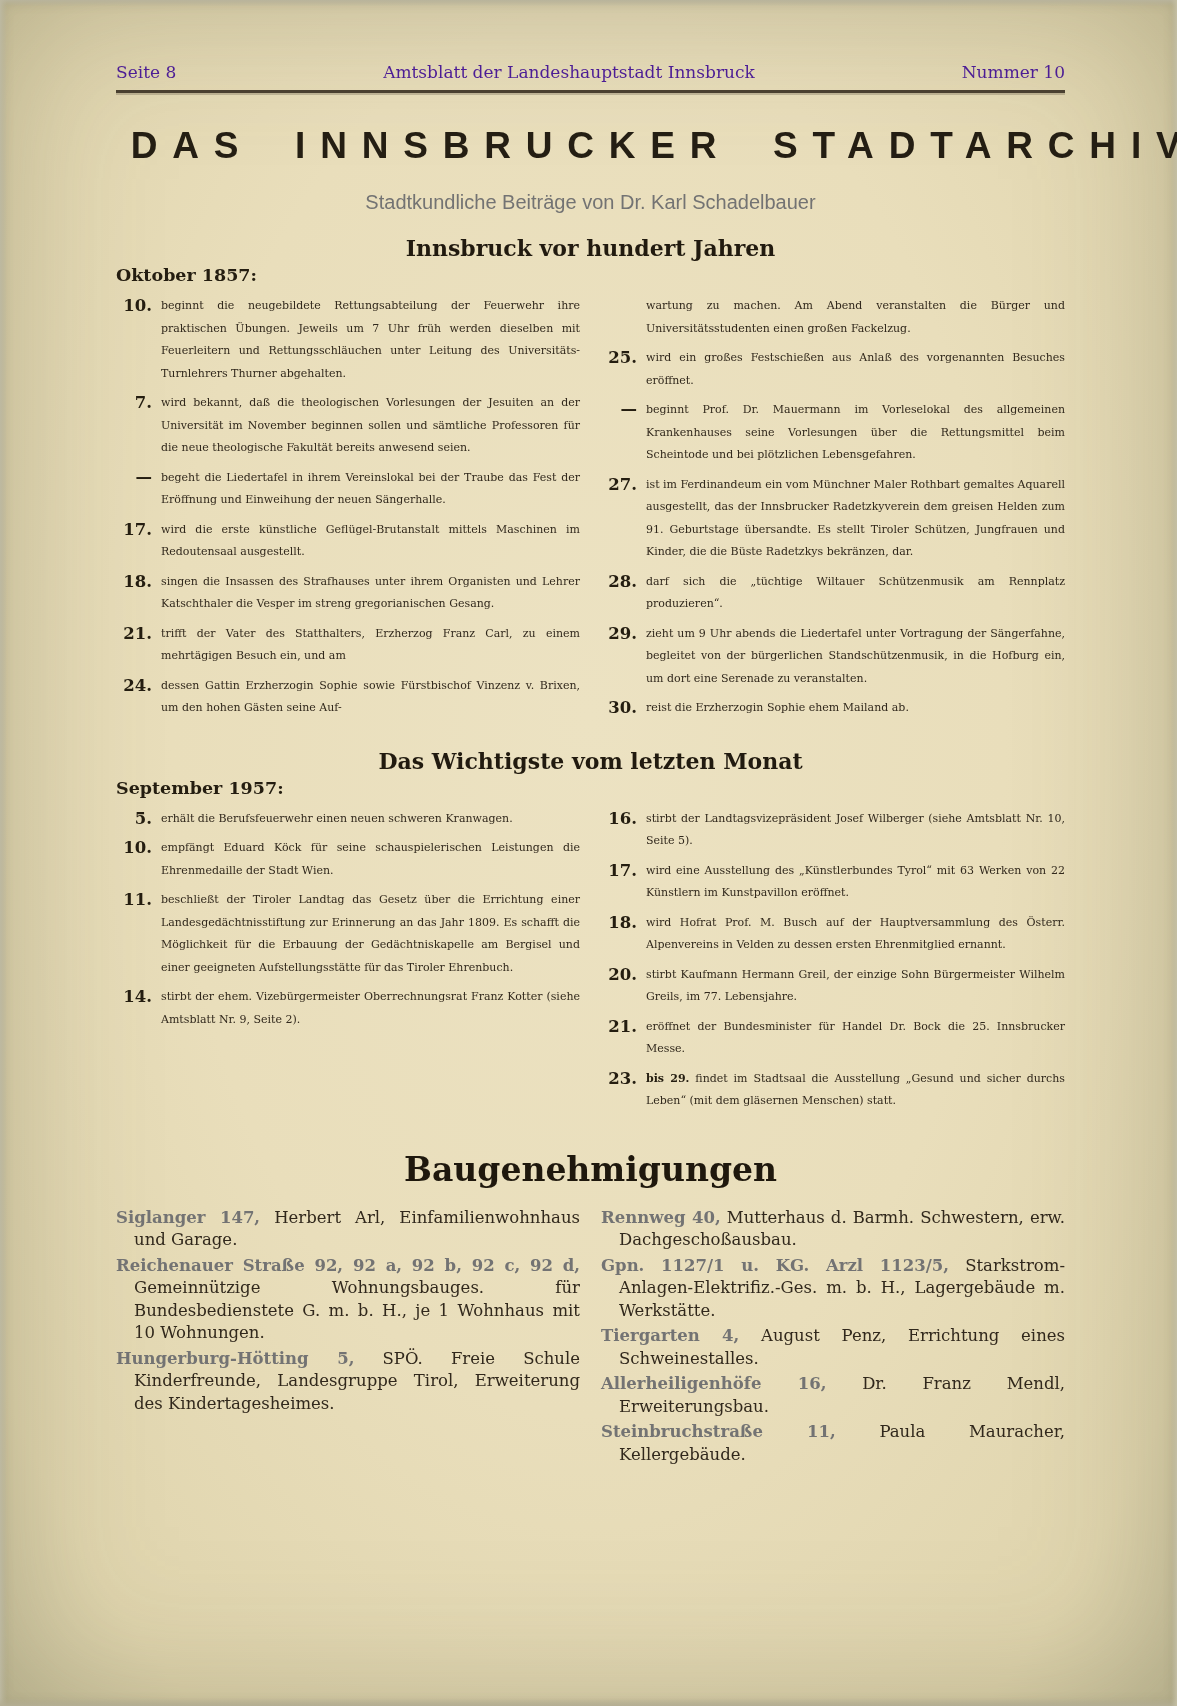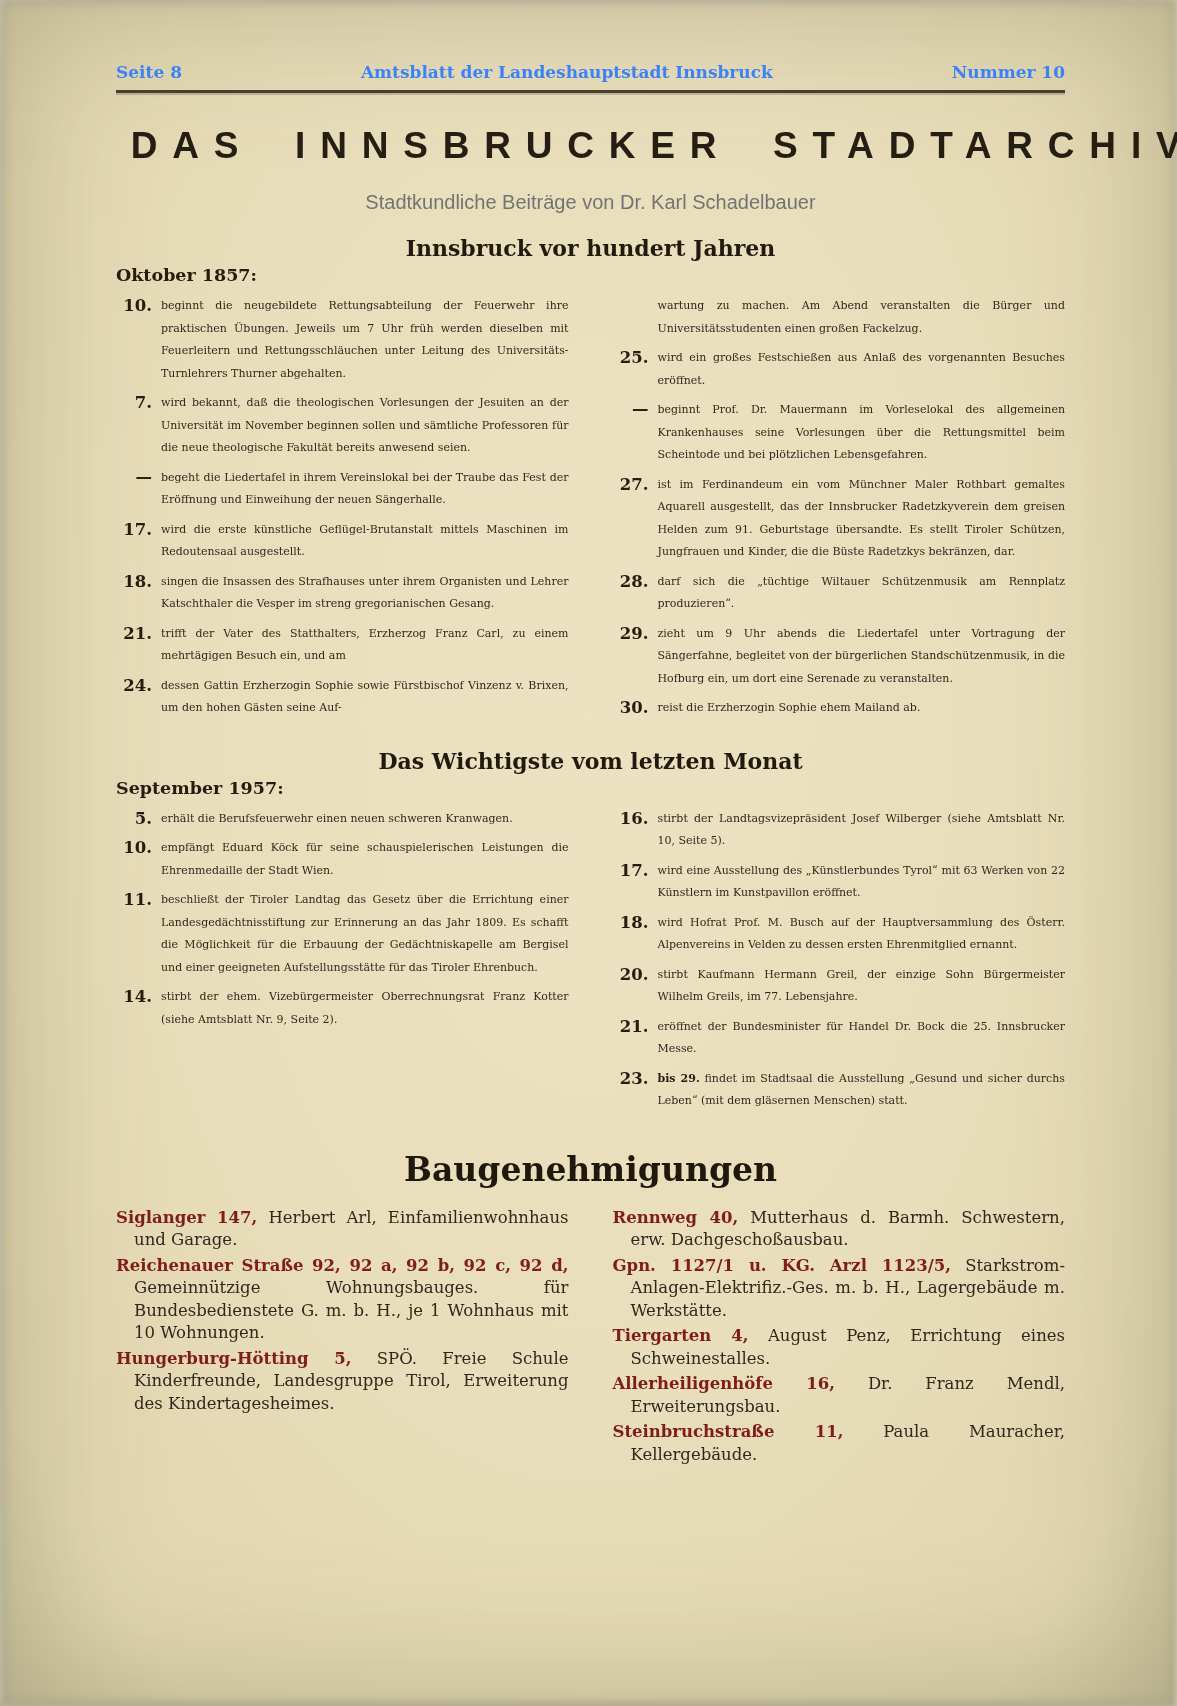--- a/index.html
+++ b/index.html
@@ -13,47 +13,47 @@
     box-shadow:inset 0 0 150px rgba(104,99,70,.35), inset 0 0 14px rgba(90,88,66,.30);}
   .edge{position:absolute;pointer-events:none;}
   .edge.top{left:0;top:0;right:0;height:6px;background:linear-gradient(#b9b49c,rgba(185,180,156,0));}
   .edge.left{left:0;top:0;bottom:0;width:7px;background:linear-gradient(90deg,#bdb9a1,rgba(189,185,161,0));}
   .edge.bottom{left:0;bottom:0;right:0;height:8px;background:linear-gradient(0deg,#b4ae93,rgba(180,174,147,0));}
   .edge.right{right:0;top:0;bottom:0;width:6px;background:linear-gradient(-90deg,#c4bfa4,rgba(196,191,164,0));}
 
   .page{position:relative;padding:62px 112px 0 116px;}
 
   .header-row{display:flex;justify-content:space-between;align-items:baseline;
-    font-weight:bold;font-size:17px;color:#3b82f6;}
+    font-weight:normal;font-size:17px;color:#4c1d95;}
   .header-rule{height:3px;background:#4a4030;margin-top:8px;
     box-shadow:0 2px 0 rgba(74,64,48,.25);}
 
   .article-title{margin-top:32px;text-align:center;white-space:nowrap;
     font-family:"Liberation Sans", sans-serif;font-weight:700;
     font-size:37px;letter-spacing:.40em;text-indent:.40em;word-spacing:.45em;color:#241e13;}
   .article-subtitle{margin-top:24px;text-align:center;font-size:20px;color:#737373;
     font-family:Liberation Sans, sans-serif;}
 
   .section-heading{text-align:center;font-weight:bold;font-size:22px;color:#211a0f;
     margin-top:21px;margin-bottom:2px;}
   .month-label{font-weight:bold;font-size:17.5px;color:#241d10;margin:4px 0 10px;}
 
-  .cols{display:grid;grid-template-columns:1fr 1fr;column-gap:44px;}
+  .cols{display:grid;grid-template-columns:1fr 1fr;column-gap:21px;}
 
   .entry{display:flex;margin-bottom:7px;}
   .entry .num{flex:0 0 36px;text-align:right;padding-right:9px;
     font-weight:bold;font-size:16.5px;line-height:22.5px;color:#241d10;}
   .entry .txt{flex:1;text-align:justify;font-size:11px;line-height:22.5px;}
   .entry .txt b{color:#241d10;}
 
   .permits-heading{text-align:center;font-weight:bold;font-size:33px;color:#1f180d;
     margin:30px 0 18px;}
   .permit{padding-left:18px;text-indent:-18px;text-align:justify;
     font-size:16.5px;line-height:22.5px;margin-bottom:3px;}
-  .permit b{color:#7f1d1d;}
+  .permit b{color:#737373;}
 </style>
 </head>
 <body>
 
 <div class="vignette"></div>
 <div class="edge top"></div>
 <div class="edge left"></div>
 <div class="edge bottom"></div>
 <div class="edge right"></div>
 

